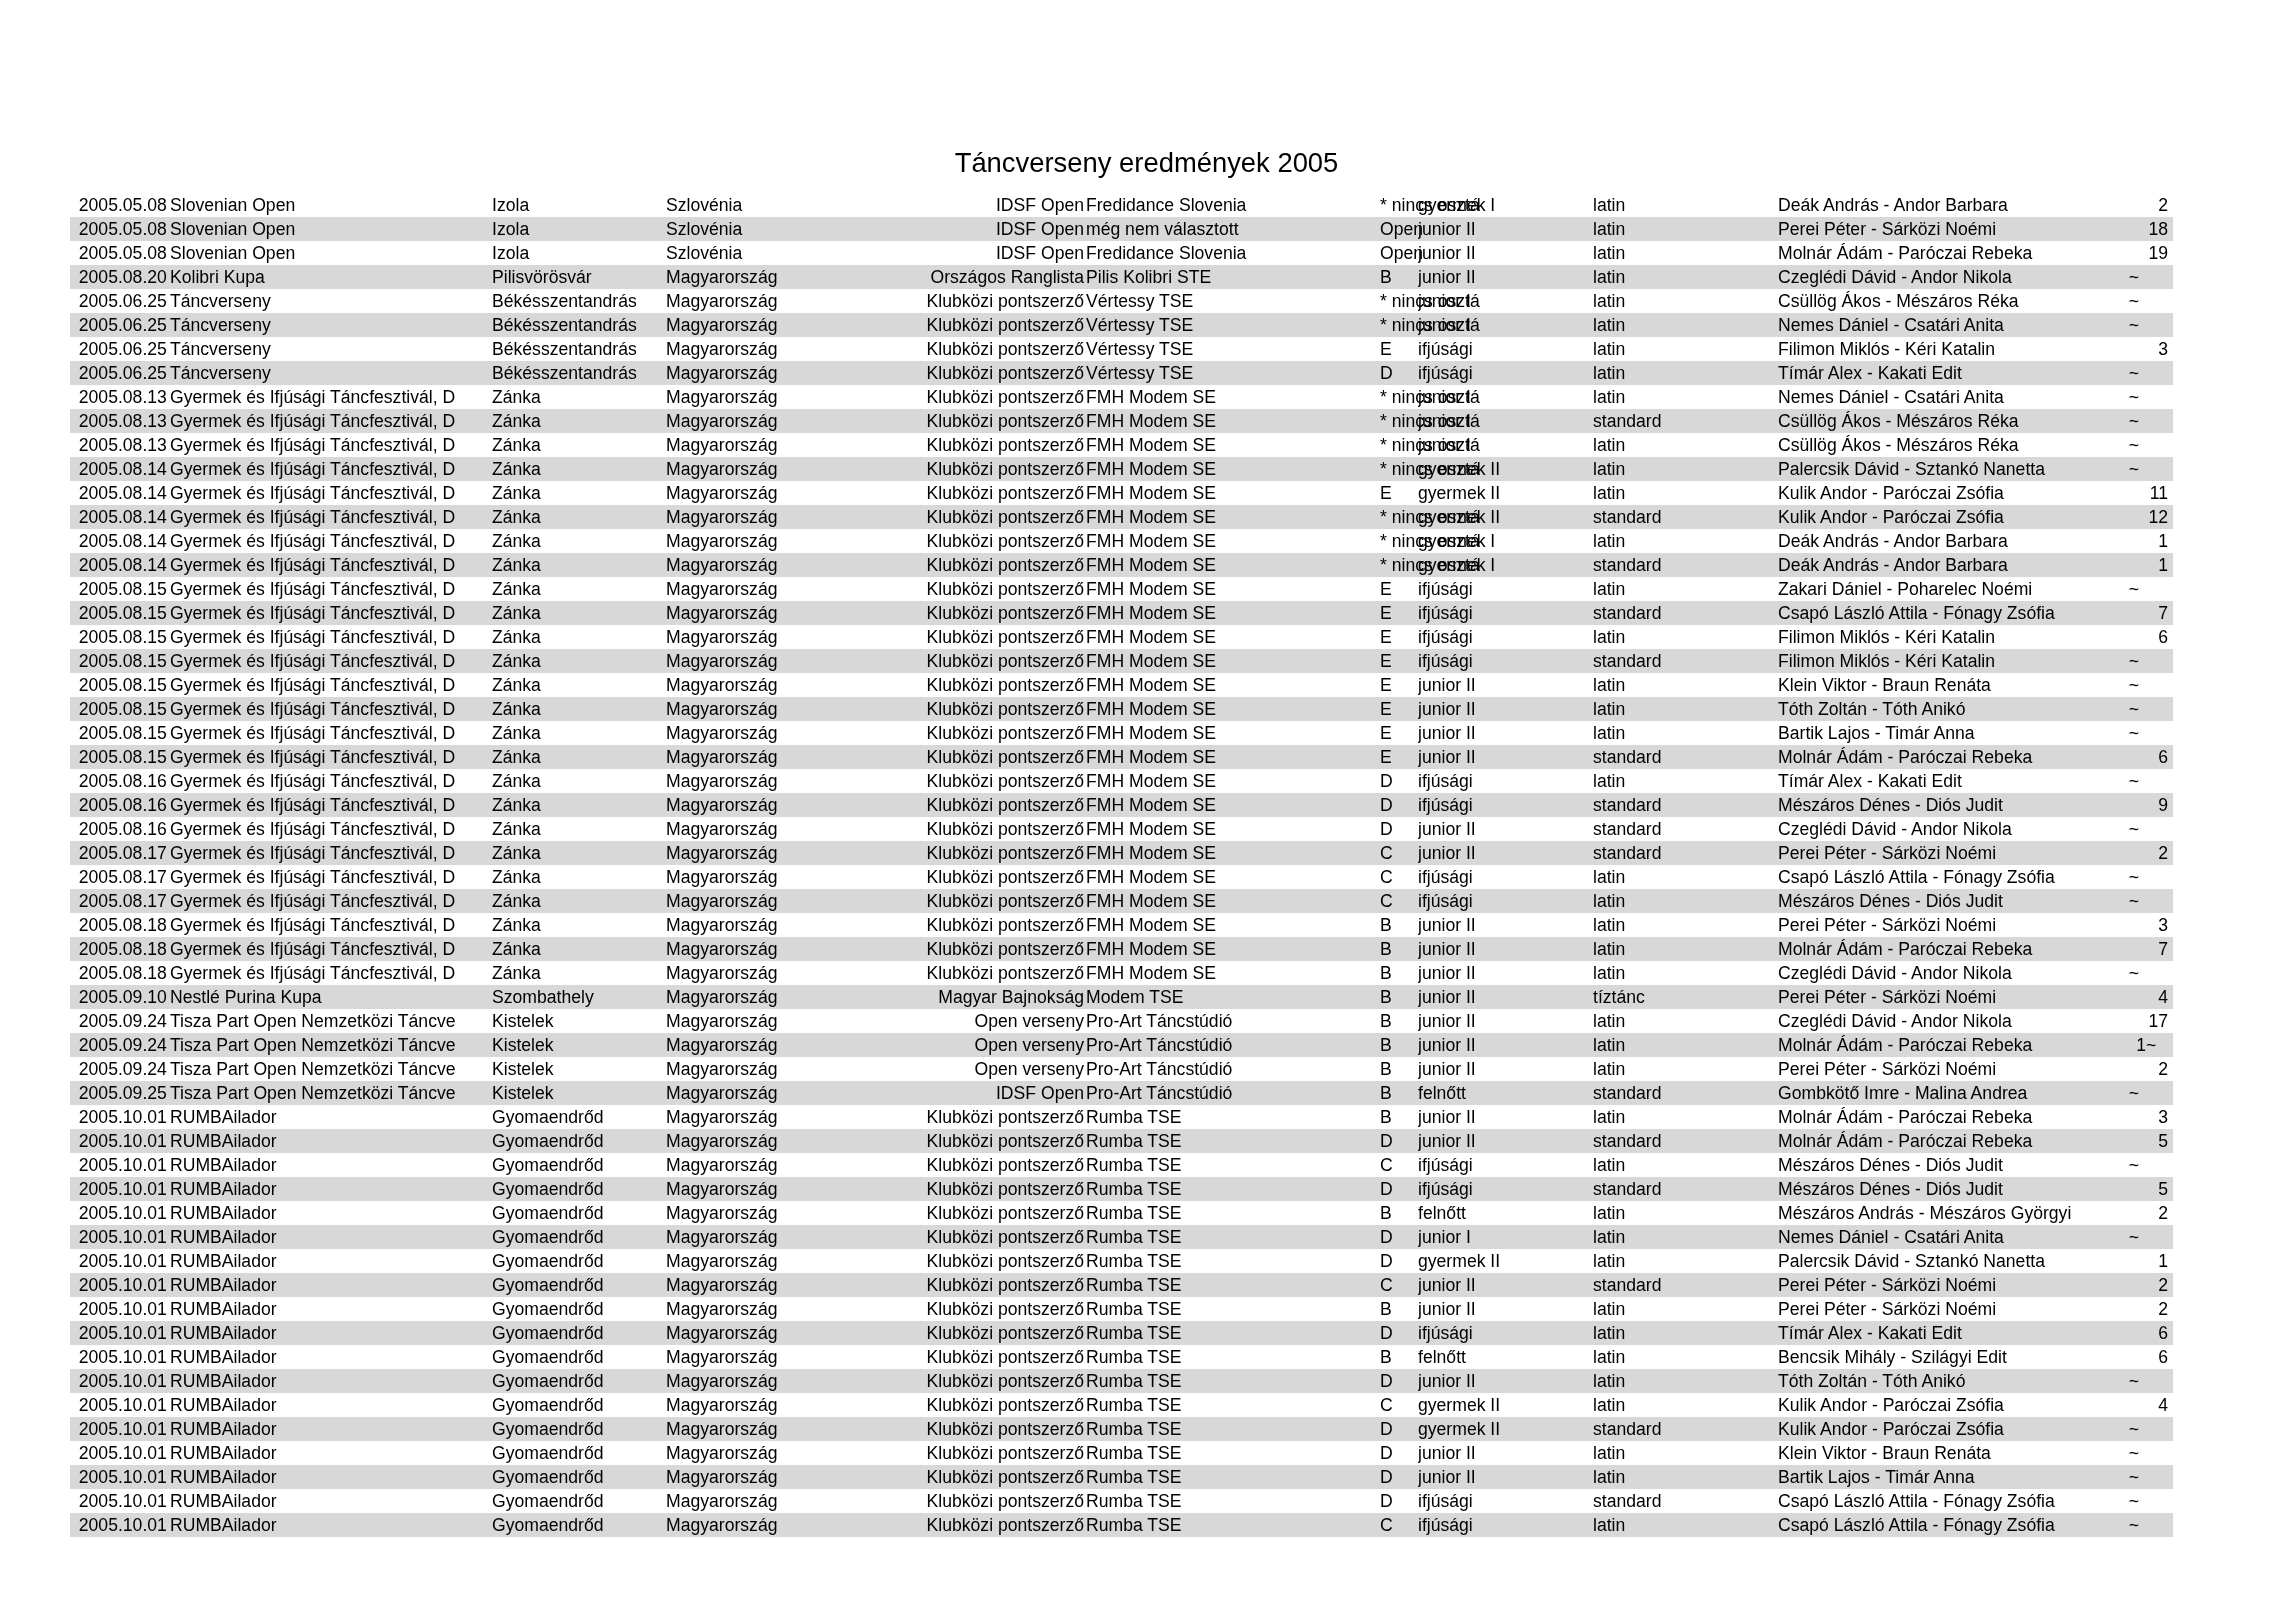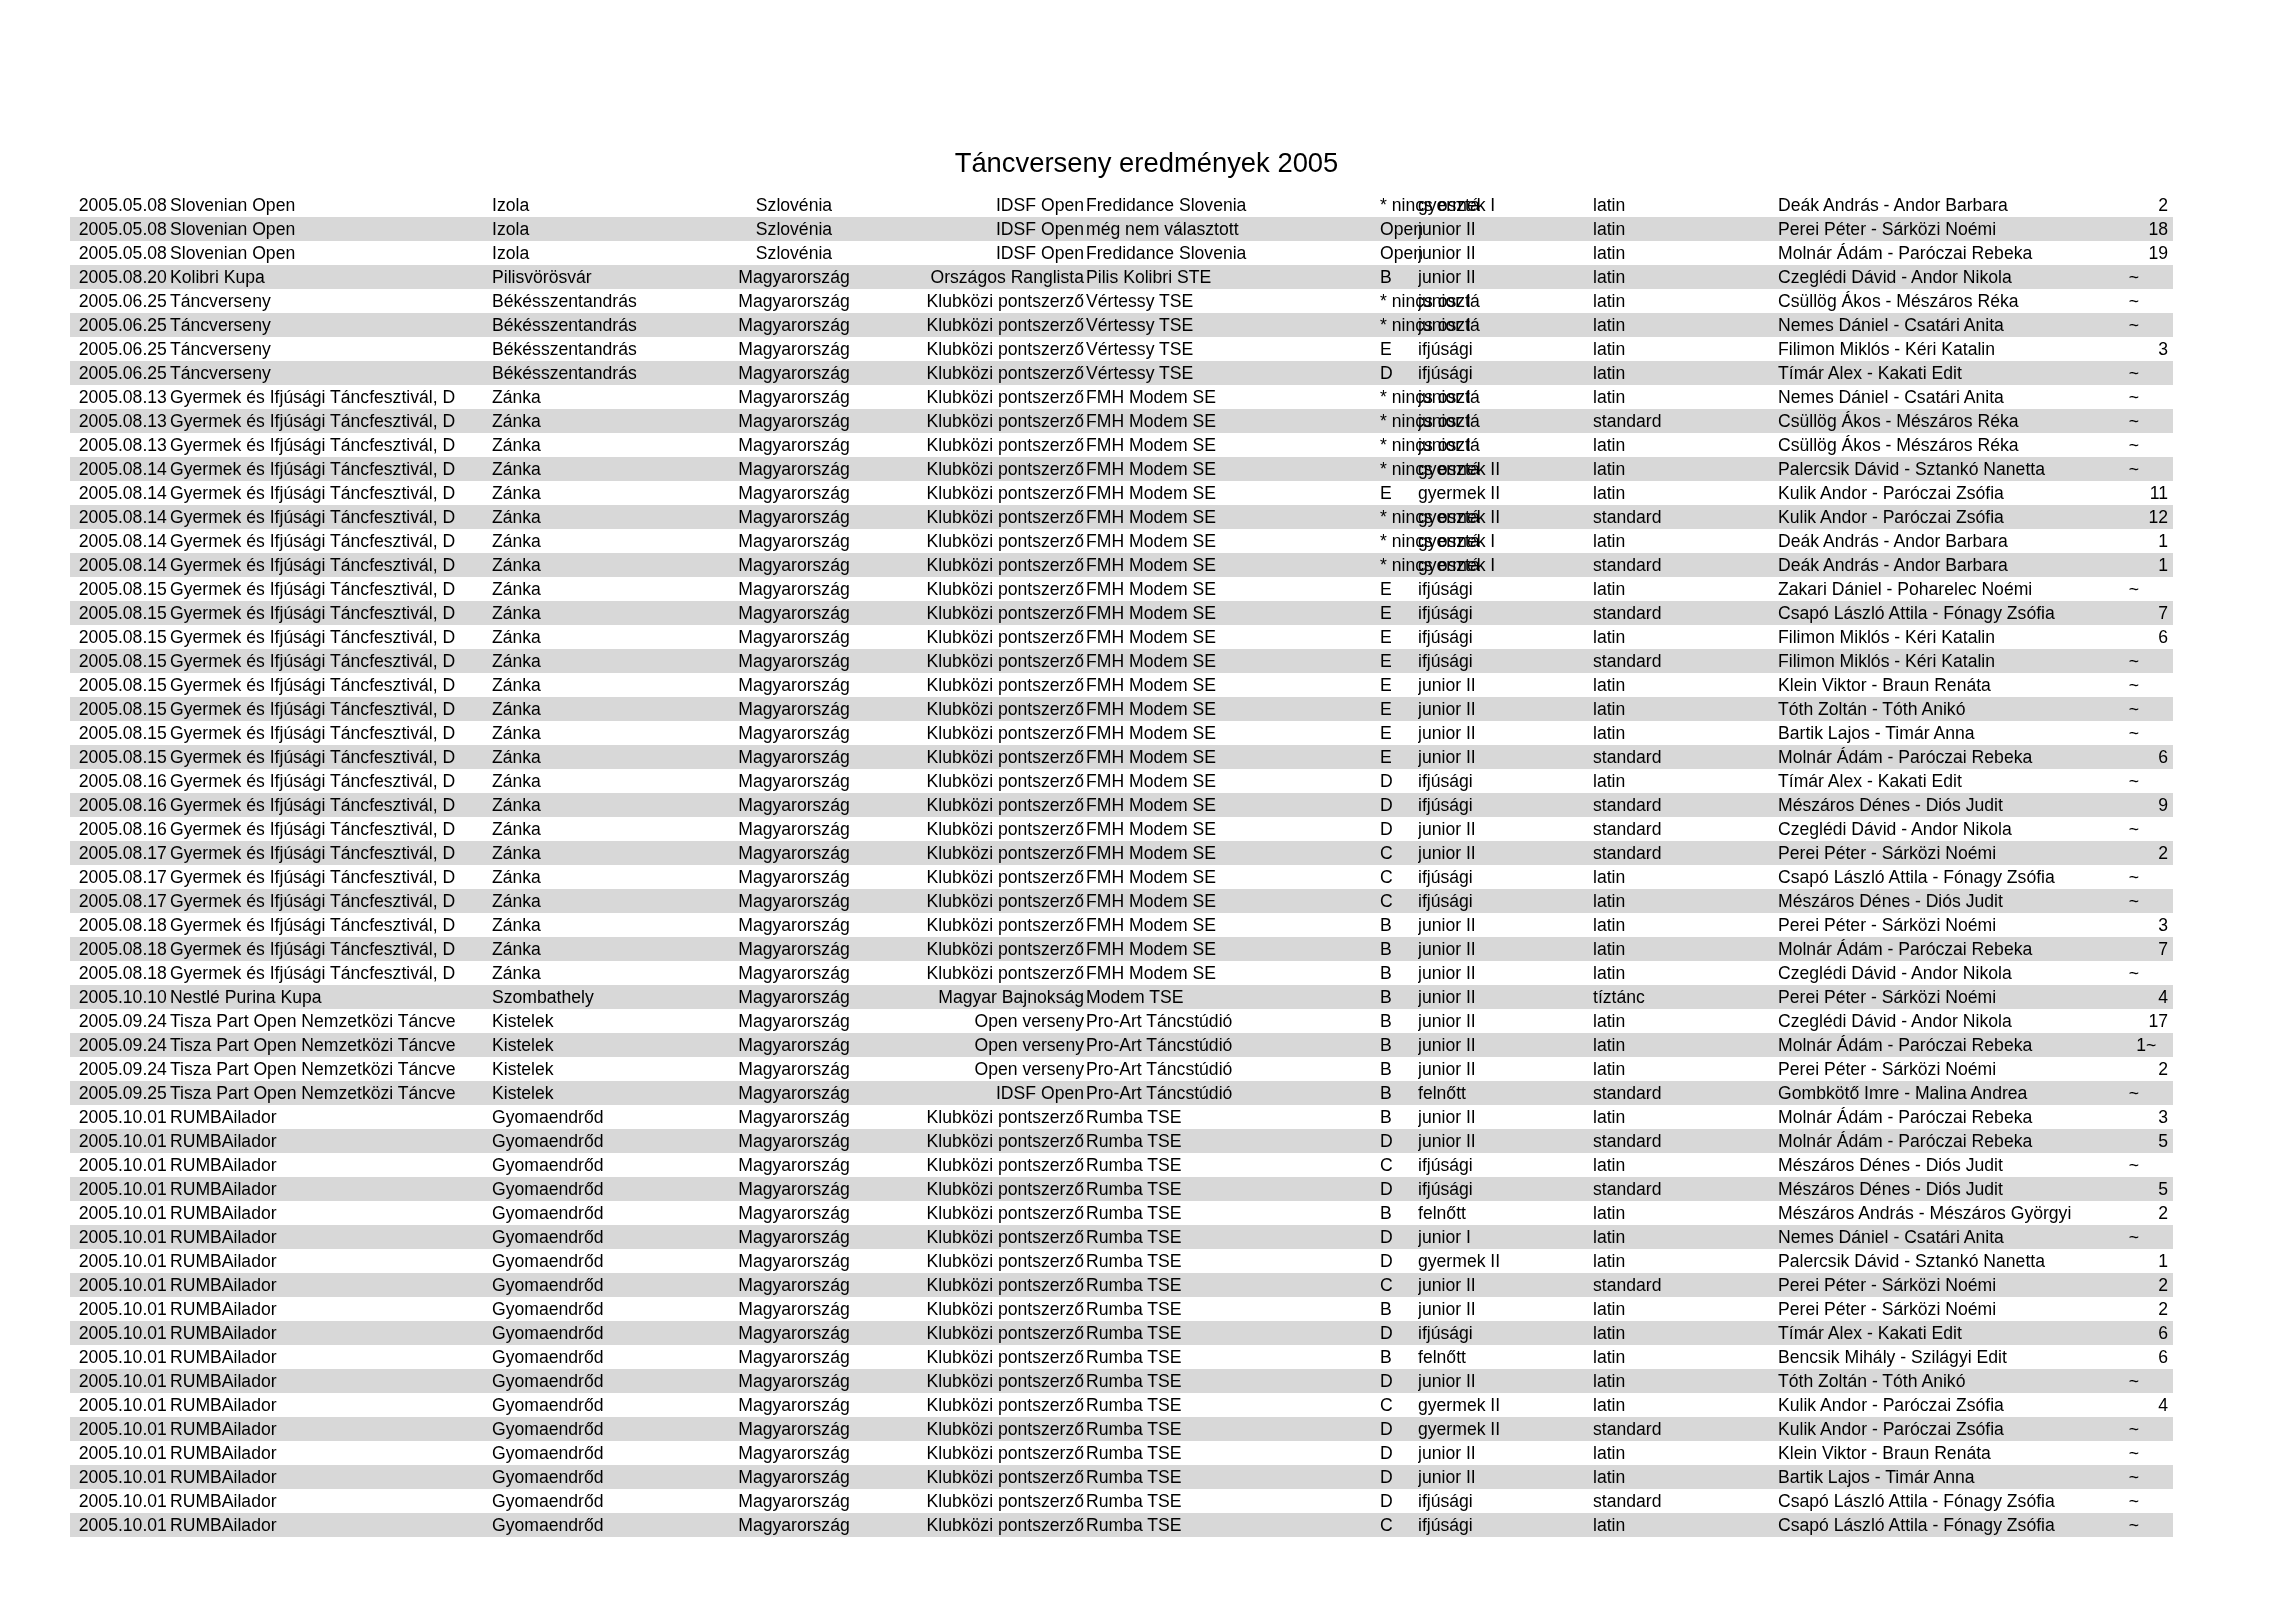--- a/index.html
+++ b/index.html
@@ -17,21 +17,21 @@
   .row { position:relative; height:24px; background:transparent; }
   .row.alt { background:#d8d8d8; }
   .cell {
     position:absolute; top:0; bottom:0;
     font-size:17.6px; line-height:24px;
     white-space:nowrap; overflow:hidden;
   }
   .c-date   { left:8.8px;    width:93px;  }
   .c-event  { left:100px;  width:321px; }
   .c-city   { left:422px;  width:179px; }
-  .c-country{ left:632px;  width:184px;text-align:center; }
+  .c-country{ left:596px;  width:184px; }
   .c-type   { left:790px;  width:224px;text-align:right; }
   .c-org    { left:1016px; width:292px; }
   .c-class  { left:1310px; width:110px; }
   .c-age    { left:1348px; width:100px; }
   .c-style  { left:1523px; width:183px; }
   .c-couple { left:1708px; width:372px; }
   .c-place  { right:4.9px;   width:108px; text-align:right; }
   .c-place.tilde { padding-right:29px; box-sizing:border-box; }
   .c-place.tilde-mixed { padding-right:11.8px; box-sizing:border-box; }
 </style>
@@ -464,21 +464,21 @@
     <span class="cell c-country">Magyarország</span>
     <span class="cell c-type">Klubközi pontszerző</span>
     <span class="cell c-org">FMH Modem SE</span>
     <span class="cell c-class">B</span>
     <span class="cell c-age">junior II</span>
     <span class="cell c-style">latin</span>
     <span class="cell c-couple">Czeglédi Dávid - Andor Nikola</span>
     <span class="cell c-place tilde">~</span>
   </div>
       <div class="row alt">
-    <span class="cell c-date">2005.10.10</span>
+    <span class="cell c-date">2005.09.10</span>
     <span class="cell c-event">Nestlé Purina Kupa</span>
     <span class="cell c-city">Szombathely</span>
     <span class="cell c-country">Magyarország</span>
     <span class="cell c-type">Magyar Bajnokság</span>
     <span class="cell c-org">Modem TSE</span>
     <span class="cell c-class">B</span>
     <span class="cell c-age">junior II</span>
     <span class="cell c-style">tíztánc</span>
     <span class="cell c-couple">Perei Péter - Sárközi Noémi</span>
     <span class="cell c-place">4</span>

